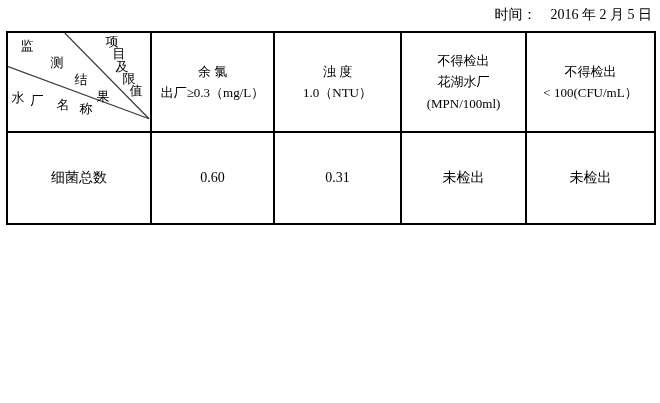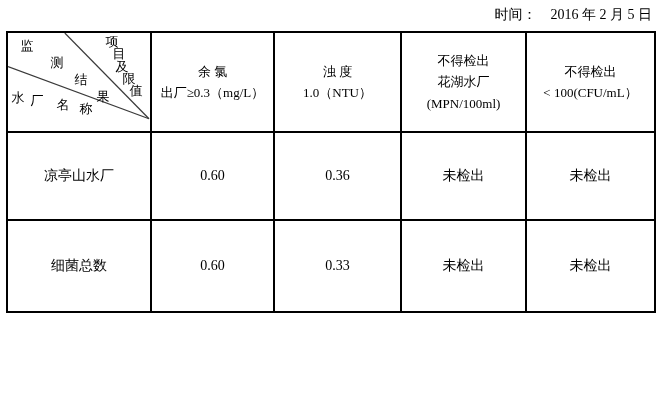--- a/index.html
+++ b/index.html
@@ -121,31 +121,24 @@
         <span class="hdr-line">花湖水厂</span>
         <span class="hdr-line">(MPN/100ml)</span>
       </td>
       <td>
         <span class="hdr-line">不得检出</span>
         <span class="hdr-line">&lt; 100(CFU/mL）</span>
       </td>
     </tr>
 
 
-    <tr class="data-row-b">
-      <td>凉亭山水厂</td>
-      <td>0.60</td>
-      <td>0.36</td>
-      <td>未检出</td>
-      <td>未检出</td>
-    </tr>
 
     <tr class="data-row-c">
       <td>细菌总数</td>
       <td>0.60</td>
-      <td>0.33</td>
+      <td>0.31</td>
       <td>未检出</td>
       <td>未检出</td>
     </tr>
   </tbody>
     </table>
 
 </div>
 
 </body></html>

